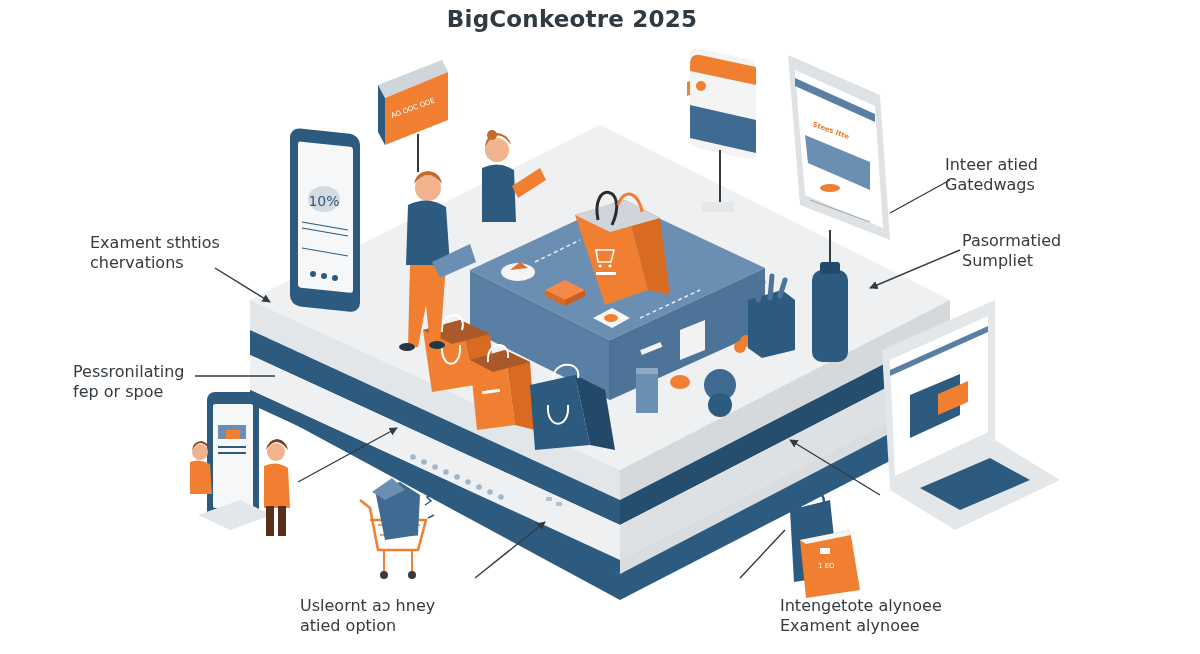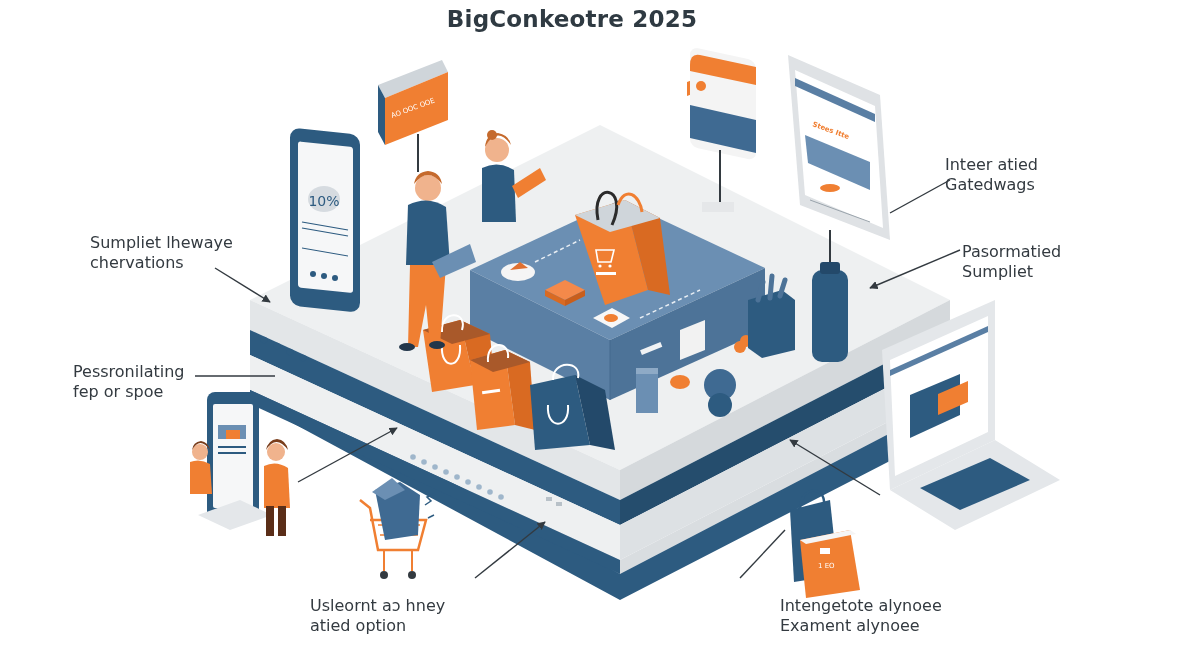--- a/index.html
+++ b/index.html
@@ -254,35 +254,35 @@
     <line x1="880" y1="495" x2="790" y2="440" marker-end="url(#arr)"></line>
     <line x1="950" y1="180" x2="890" y2="213"></line>
     <line x1="960" y1="250" x2="870" y2="288" marker-end="url(#arr)"></line>
   </g>
 </svg>
 </div>
 
 <div class="title">BigConkeotre 2025</div>
 
 <div class="callout" style="left:90px; top:233px;">
-  <span>Sumpliet lhewaye</span>
+  <span>Exament sthtios</span>
   <span>chervations</span>
 </div>
 <div class="callout" style="left:73px; top:362px;">
   <span>Pessronilating</span>
   <span>fep or spoe</span>
 </div>
 <div class="callout" style="left:945px; top:155px;">
   <span>Inteer atied</span>
   <span>Gatedwags</span>
 </div>
-<div class="callout" style="left:962px; top:242px;">
+<div class="callout" style="left:962px; top:231px;">
   <span>Pasormatied</span>
   <span>Sumpliet</span>
 </div>
-<div class="callout" style="left:310px; top:596px;">
+<div class="callout" style="left:300px; top:596px;">
   <span>Usleornt aɔ hney</span>
   <span>atied option</span>
 </div>
 <div class="callout" style="left:752px; top:596px;margin-left:28px;">
   <span>Intengetote alynoee</span>
   <span>Exament alynoee</span>
 </div>
 
 </body></html>

